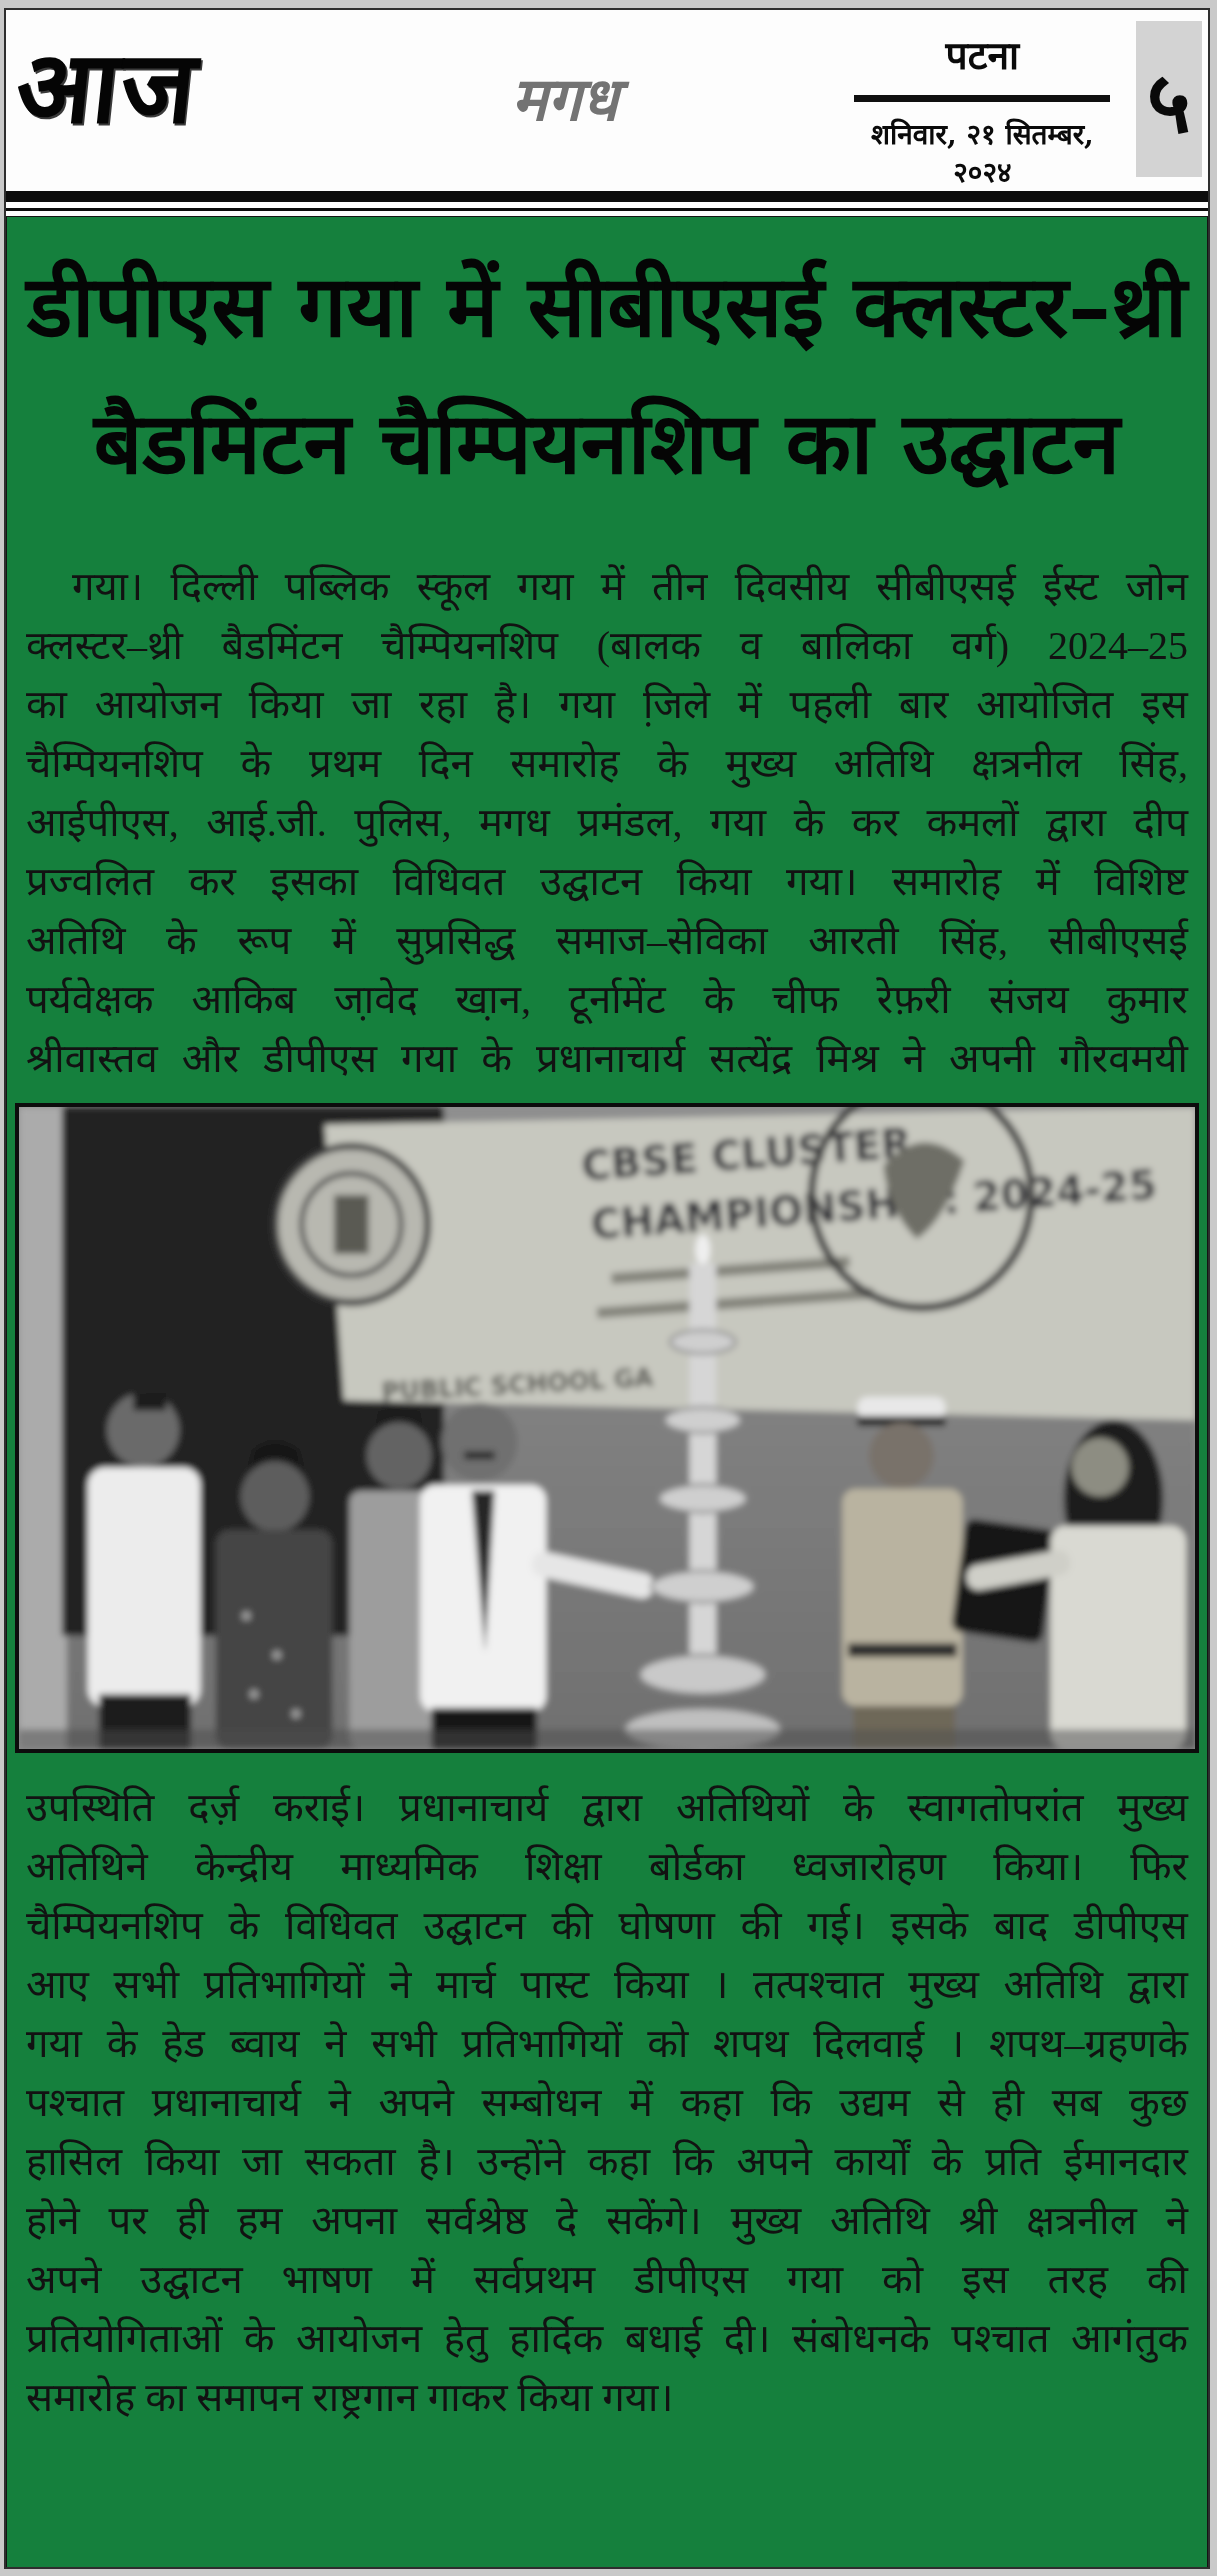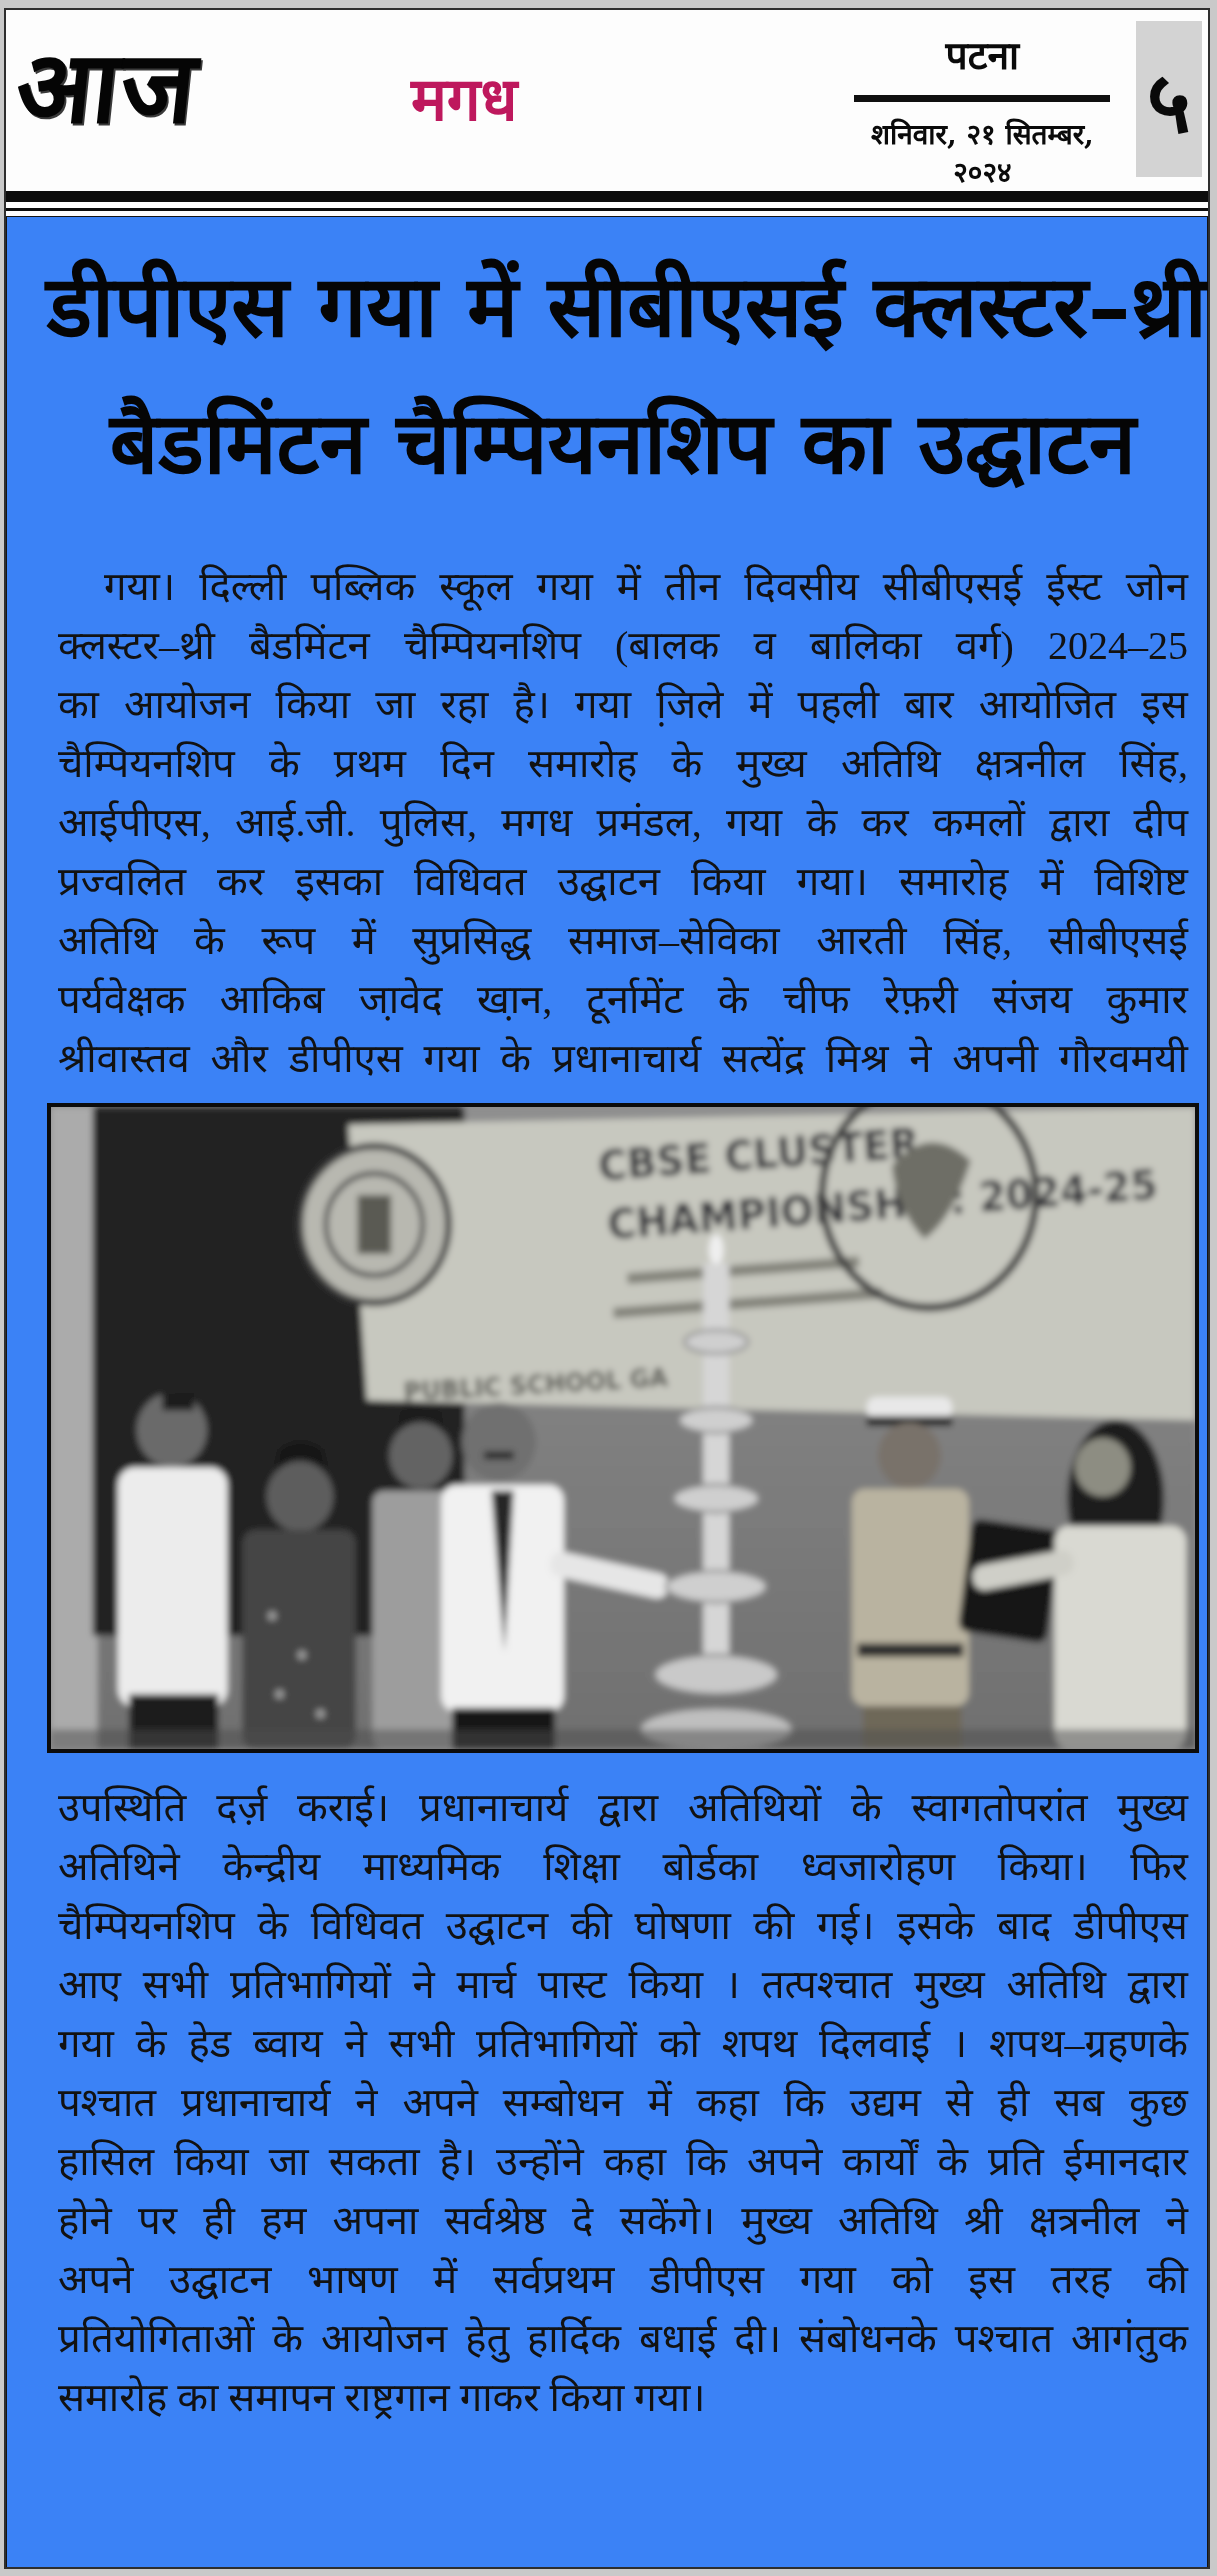--- a/index.html
+++ b/index.html
@@ -13,40 +13,41 @@
   }
   
   .hdr{position:absolute;left:0;top:0;width:100%;height:179px;}
   .masthead{
     position:absolute;left:11.6px;top:17.3px;font-size:100px;font-weight:900;line-height:1.2;
     color:#050505;transform:skewX(-6deg);letter-spacing:1.9px;
     font-family:"DejaVu Serif","Liberation Serif",serif;
     text-shadow:1.9px 1.9px 0 #3a3a3a;
   }
   .section{
-    position:absolute;left:405px;top:46px;width:308px;text-align:left;
-    font-size:60px;font-weight:700;color:#be185d;
-    font-family:"DejaVu Serif","Liberation Serif",serif;
+    position:absolute;left:405px;top:46px;width:308px;text-align:center;
+    font-size:60px;font-weight:700;color:#737373;
+    font-family:"DejaVu Serif","Liberation Serif",serif;
+    font-style:italic;
   }
   .cityblock{position:absolute;left:837px;top:17.3px;width:279px;text-align:center;}
   .city{font-size:39px;font-weight:700;color:#0a0a0a;font-family:"DejaVu Serif","Liberation Serif",serif;}
   .cityrule{height:6.7px;background:#101010;margin:15.4px 11.6px 11.6px 11.6px;}
   .date{font-size:28px;font-weight:700;color:#0a0a0a;font-family:"DejaVu Serif","Liberation Serif",serif;}
   .pagenum{
     position:absolute;left:1130px;top:11.6px;width:66px;height:156px;background:#d3d3d3;
     display:flex;align-items:center;justify-content:center;
     font-size:85px;font-weight:900;color:#0a0a0a;
     font-family:"DejaVu Serif","Liberation Serif",serif;
   }
   .rule-thick{position:absolute;left:0;top:181px;width:100%;height:11.6px;background:#0c0c0c;}
   .rule-thin{position:absolute;left:0;top:198px;width:100%;height:2.9px;background:#0c0c0c;}
   
   .frame{
     position:absolute;left:0;top:206px;width:100%;height:2354px;box-sizing:border-box;
-    border:1.9px solid #141414;background:#3b82f6;padding-left:32px;
+    border:1.9px solid #141414;background:#15803d;
   }
   .headline{
     margin:21px 7.7px 0 7.7px;text-align:center;font-weight:700;color:#050505;
     font-size:85px;line-height:1.62;
     font-family:"DejaVu Serif","Liberation Serif",serif;
   }
   .headline .hl{display:block;white-space:nowrap;}
   .body{
     margin:0 19px;color:#121212;font-size:40px;line-height:59px;
     font-family:Liberation Serif, serif;

